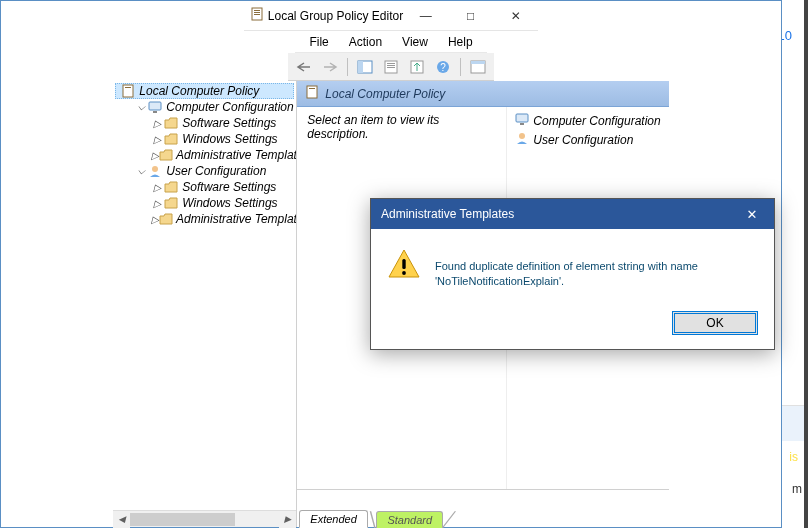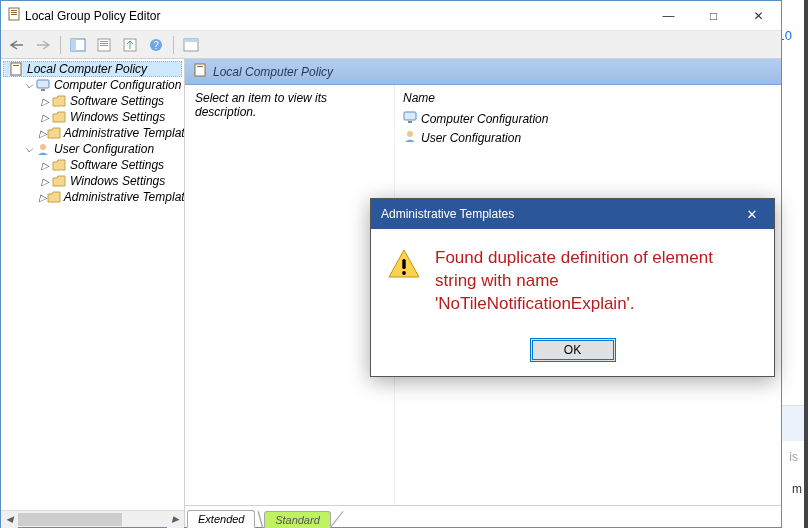--- a/index.html
+++ b/index.html
@@ -16,20 +16,21 @@
   .window {
     position: absolute;
     left: 0;
     top: 0;
     width: 782px;
     height: 528px;
     background: #fff;
     border: 1px solid #5a8fc4;
     display: flex;
     flex-direction: column;
+    align-items: center;
   }
   .titlebar {
     height: 30px;
     background: #fff;
     border-bottom: 1px solid #e5e5e5;
     display: flex;
     align-items: center;
     padding-left: 6px;
   }
   .titlebar .title-text {
@@ -186,21 +187,21 @@
     padding: 2px 2px 4px 2px;
   }
   .list-item {
     display: flex;
     align-items: center;
     gap: 4px;
     padding: 1px 2px;
     font-size: 12px;
   }
   .tabs {
-    height: 22px;
+    height: 38px;
     border-top: 1px solid #d0d0d0;
     display: flex;
     align-items: flex-end;
     padding-left: 2px;
     background: #fff;
     font-size: 11px;
   }
   .tab {
     border: 1px solid #aaa;
     border-bottom: none;
@@ -240,29 +241,30 @@
     display: flex; align-items: center; justify-content: center;
     color: #fff; font-size: 13px;
   }
   .dlg-body {
     padding: 18px 16px 12px 16px;
     display: flex;
     gap: 14px;
   }
   .dlg-icon { flex-shrink: 0; }
   .dlg-text {
-    font-size: 17px;
-    color: #b91c1c;
+    font-size: 11px;
+    color: #0c4a6e;
     line-height: 1.35;
+    margin-top: 12px;
   }
   .dlg-text .msg2 { margin-top: 12px; }
   .dlg-buttons {
     padding: 10px 16px 14px;
     display: flex;
-    justify-content: center;
+    justify-content: flex-end;
   }
   .dlg-btn {
     min-width: 86px;
     height: 24px;
     border: 1px solid #0078d7;
     background: #e1e1e1;
     font-size: 12px;
     display: flex;
     align-items: center;
     justify-content: center;
@@ -292,21 +294,21 @@
     background: #444;
   }
   .back-row {
     position: absolute;
     right: 6px;
     top: 405px;
     width: 22px; height: 36px;
     border-top: 1px solid #e0e0e0;
     background: #eaf2fb;
   }
-  .back-is { position:absolute; right:12px; top:450px; font-size:12px; color:#a3a3a3; }
+  .back-is { position:absolute; right:12px; top:450px; font-size:12px; color:#fde047; }
   .back-m  { position:absolute; right:8px; top:482px; font-size:12px; color:#333; }
 
   
   svg { overflow: visible; }
 </style>
 </head>
 <body>
 
 <div class="back-strip"></div>
 <div class="back-edge"></div>
@@ -327,20 +329,26 @@
         </svg>
     </span>
     <span class="title-text">Local Group Policy Editor</span>
     <div class="win-btns">
       <div class="win-btn">—</div>
       <div class="win-btn">□</div>
       <div class="win-btn">✕</div>
     </div>
   </div>
 
+  <div class="menubar">
+    <div class="menu-item">File</div>
+    <div class="menu-item">Action</div>
+    <div class="menu-item">View</div>
+    <div class="menu-item">Help</div>
+  </div>
 
   <div class="toolbar">
     <div class="tb-btn">
       <svg width="16" height="12">
           <path d="M8 2 L2 6 L8 10 M2 6 H14" stroke="#777" stroke-width="1.5" fill="none"></path>
         </svg>
     </div>
     <div class="tb-btn" style="opacity:.5">
       <svg width="16" height="12">
           <path d="M8 2 L14 6 L8 10 M14 6 H2" stroke="#777" stroke-width="1.5" fill="none"></path>
@@ -487,21 +495,20 @@
               <rect x="2" y="1" width="10" height="12" fill="#fff" stroke="#8a6d3b"></rect>
               <rect x="4" y="3" width="6" height="1" fill="#8a6d3b"></rect>
             </svg></span>
         <span>Local Computer Policy</span>
       </div>
       <div class="content-body">
         <div class="desc-col">
           <span>Select an item to view its description.</span>
         </div>
         <div class="list-col">
-          <div class="list-header">Name</div>
           <div class="list-item">
             <span class="icon"><svg width="14" height="14">
                   <rect x="1" y="2" width="12" height="8" rx="1" fill="#dce9f7" stroke="#5a8fc4"></rect>
                   <rect x="5" y="11" width="4" height="2" fill="#888"></rect>
                 </svg></span>
             <span>Computer Configuration</span>
           </div>
           <div class="list-item">
             <span class="icon"><svg width="14" height="14">
                   <circle cx="7" cy="5" r="3" fill="#f2c38b"></circle>

